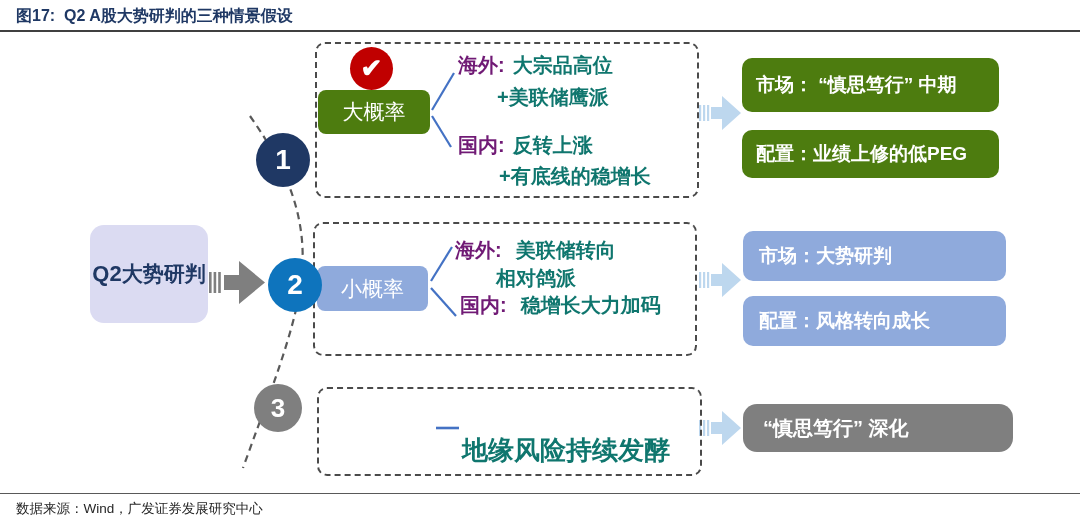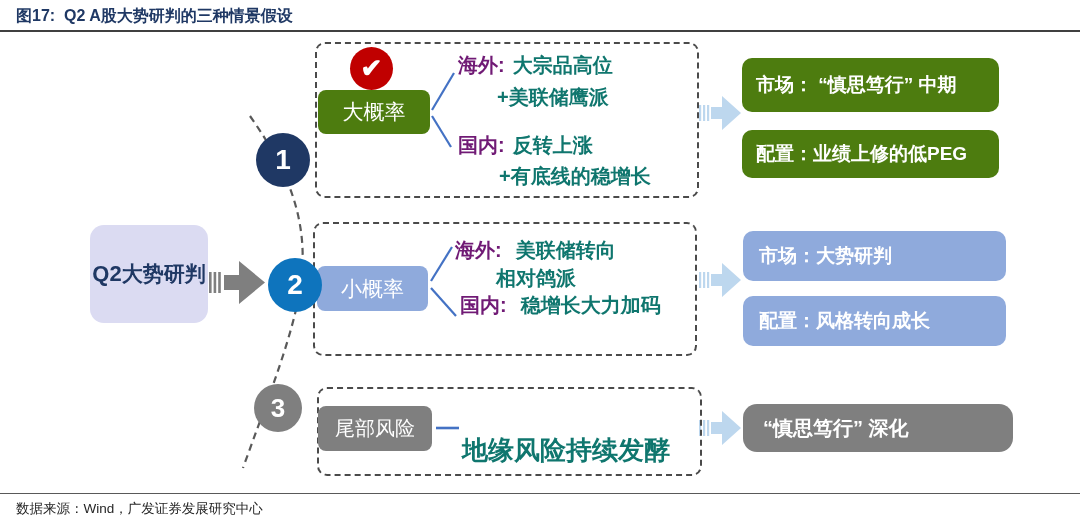--- a/index.html
+++ b/index.html
@@ -132,21 +132,20 @@
   <div class="abs bl" style="left:496px;top:265px;">
     <span class="red">相对鸽派</span>
   </div>
   <div class="abs bl" style="left:460px;top:292px;">
     <span class="pfx" style="margin-right:14px;">国内:</span><span class="red">稳增长大力加码</span>
   </div>
   <div class="abs outcome peri-bg" style="left:743px;top:231px;width:247px;height:50px;padding-left:16px;">市场：大势研判</div>
   <div class="abs outcome peri-bg" style="left:743px;top:296px;width:247px;height:50px;padding-left:16px;">配置：风格转向成长</div>
 
   <div class="abs panel" style="left:317px;top:387px;width:381px;height:85px;"></div>
-  <div class="abs tag gray-bg" style="left:318px;top:406px;width:114px;height:45px;font-size:20px;">尾部风险</div>
   <div class="abs bl" style="left:462px;top:433px;font-size:26px;">
     <span class="red">地缘风险持续发酵</span>
   </div>
   <div class="abs outcome gray-bg" style="left:743px;top:404px;width:250px;height:48px;padding-left:20px;font-size:20px;border-radius:14px;">“慎思笃行” 深化</div>
 
   <div class="abs rule rule-bottom" style="top:493px;"></div>
   <div class="abs source">数据来源：Wind，广发证券发展研究中心</div>
 
 </div>
 

